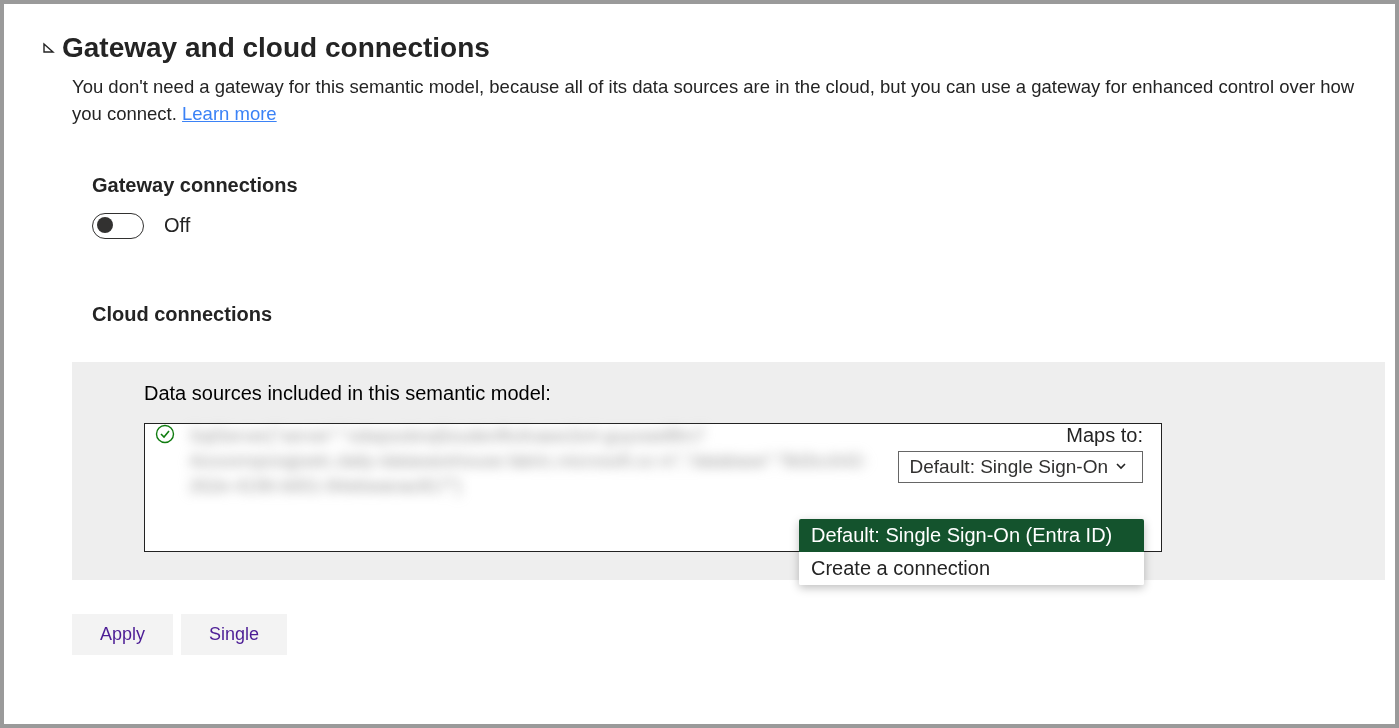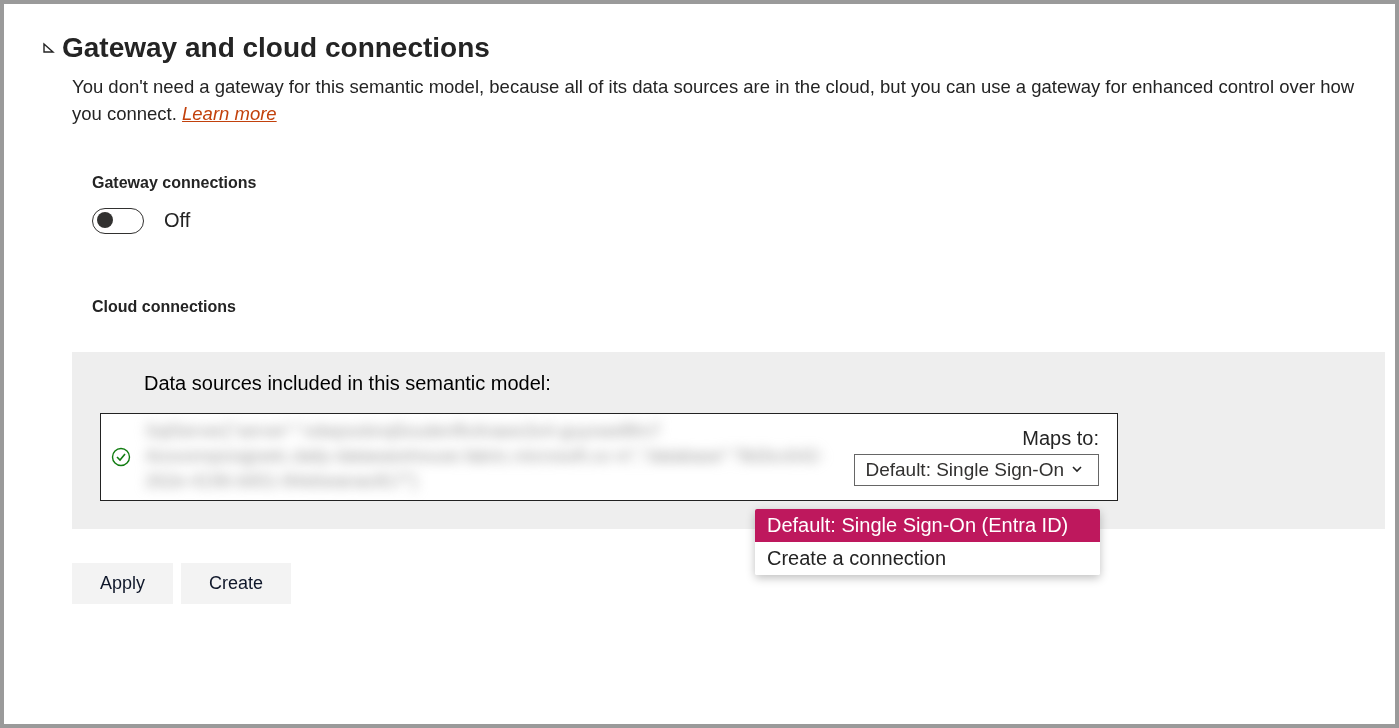--- a/index.html
+++ b/index.html
@@ -35,31 +35,30 @@
     }
     .description {
       font-size: 18.5px;
       color: #242424;
       margin-top: 10px;
       margin-left: 30px;
       line-height: 1.45;
       padding-right: 10px;
     }
     .learn-link {
-      color: #c2410c;
+      color: #3b82f6;
       text-decoration: underline;
       cursor: pointer;
-      font-style: italic;
     }
     .section {
       margin-left: 50px;
       margin-top: 46px;
     }
     .section-title {
-      font-size: 16px;
+      font-size: 20px;
       font-weight: 700;
       color: #242424;
     }
     .toggle-label-text {
       font-size: 20px;
       color: #242424;
       margin-top: 34px;
     }
     .toggle-row {
       display: flex;
@@ -102,24 +101,25 @@
     }
     .panel-caption {
       font-size: 20px;
       color: #000000;
       margin-left: 44px;
       margin-bottom: 18px;
     }
     .data-source-box {
       background: #fff;
       border: 1px solid #222;
+      margin-left: 44px;
       width: 1018px;
-      height: 88px;
-      display: flex;
-      align-items: center;
+      height: 129px;
+      display: flex;
+      align-items: flex-start;
       padding: 0 18px 0 10px;
       position: relative;
     }
     .check-icon {
       width: 20px;
       height: 20px;
       flex-shrink: 0;
       margin-right: 14px;
     }
     .blurred-text {
@@ -163,39 +163,39 @@
       border-radius: 2px;
       overflow: hidden;
       z-index: 10;
     }
     .dropdown-option {
       padding: 5px 12px;
       font-size: 20px;
       cursor: pointer;
     }
     .dropdown-option.selected {
-      background: #be185d;
+      background: #14532d;
       color: #fff;
     }
     .dropdown-option:not(.selected) {
       background: #fff;
       color: #242424;
     }
     .button-row {
       margin-left: 30px;
       margin-top: 34px;
       display: flex;
       gap: 8px;
     }
     .btn {
       padding: 10px 28px;
       font-size: 18px;
       border: none;
       background: #f3f3f3;
-      color: #0f172a;
+      color: #4c1d95;
       cursor: default;
     }
   </style>
 </head>
 <body>
 
 <div class="header-row">
   <span class="collapse-icon">
     <svg width="14" height="14" viewBox="0 0 14 14">
       <path d="M 2 3 L 11 11 L 2 11 Z" fill="none" stroke="#242424" stroke-width="1.4"></path>
@@ -245,14 +245,14 @@
     </div>
     <div class="dropdown-panel">
       <div class="dropdown-option selected">Default: Single Sign-On (Entra ID)</div>
       <div class="dropdown-option">Create a connection</div>
     </div>
   </div>
 </div>
 
 <div class="button-row">
   <button class="btn">Apply</button>
-  <button class="btn">Create</button>
+  <button class="btn">Single</button>
 </div>
 
 </body></html>

